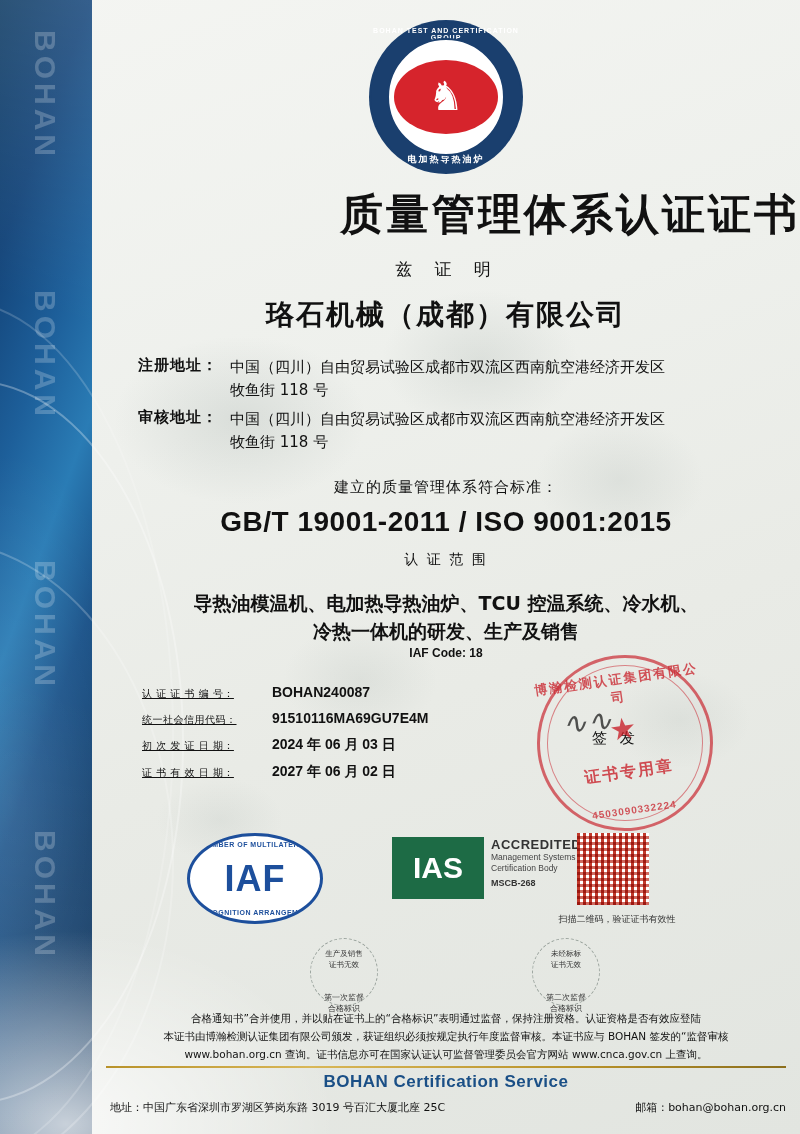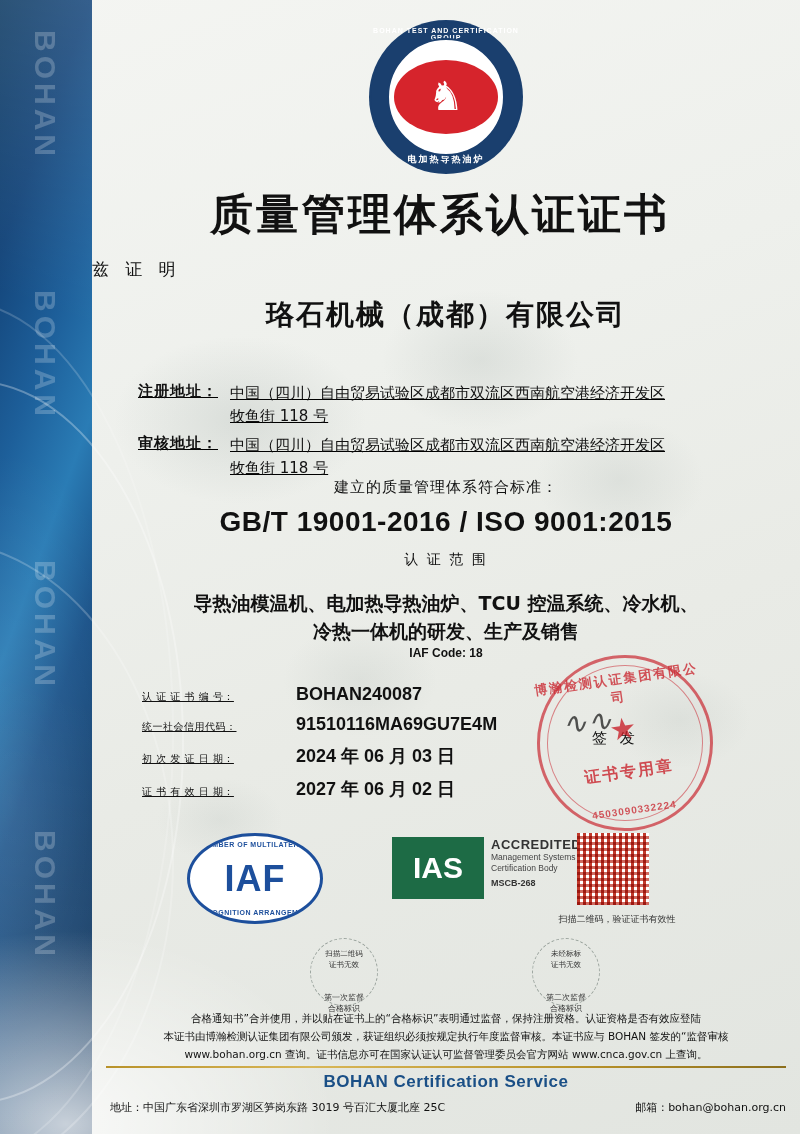--- a/index.html
+++ b/index.html
@@ -131,47 +131,48 @@
   }
   .logo-top-text, .logo-bottom-text {
     position:absolute; left:0; right:0; text-align:center;
     color:#ffffff; font-family:"Liberation Sans", sans-serif; font-weight:bold;
   }
   .logo-top-text { top: 5px; font-size: 7px; letter-spacing: 1px; }
   .logo-bottom-text { bottom: 6px; font-size: 9px; letter-spacing: 2px; }
 
   
   .main-title {
-    position: absolute; left:0; right:12px; top: 186px;
-    text-align:center;
+    position: absolute; left:0; right:0; top: 186px;
+    text-align:right;
     font-family: "DejaVu Sans", sans-serif;
     font-weight: bold;
     font-size: 43px;
     letter-spacing: 3px;
     color: #111;
   }
   .sub-zheng {
     position:absolute; left:0; right:0; top: 258px;
-    font-family: Liberation Serif, serif;
+    text-align:center;
+    font-family: Liberation Mono, monospace;
     font-size: 17px;
     letter-spacing: 6px;
     color: #111;
   }
   .company {
     position:absolute; left:0; right:0; top: 296px;
     text-align:center;
     font-family: "DejaVu Sans", sans-serif;
     font-weight: bold;
     font-size: 28px;
     letter-spacing: 2px;
     color: #111;
   }
   
   .addr-block {
-    position:absolute; left: 46px; top: 382px; width: 620px; text-decoration: underline;
+    position:absolute; left: 46px; top: 356px; width: 620px;
   }
   .addr-row { display:flex; margin-bottom: 7px; }
   .addr-label {
     width: 92px;
     text-align: justify;
     font-family:"DejaVu Sans", sans-serif;
     font-size: 15px;
     font-weight: bold;
     color:#111;
     flex: none;
@@ -236,23 +237,22 @@
     width: 130px; flex:none;
     font-family:"DejaVu Sans", sans-serif;
     font-size: 10px;
     color:#111;
     letter-spacing: 0.5px;
     text-decoration: underline;
   }
   .det-val {
     font-family:"Liberation Sans", sans-serif;
     font-weight:bold;
-    font-size: 18px;
-    color:#111;
-    margin-left:24px;
+    font-size: 14px;
+    color:#111;
   }
   .sign-label {
     position:absolute; left: 500px; top: 729px;
     font-family:"DejaVu Sans", sans-serif;
     font-size: 15px;
     letter-spacing: 4px;
     color:#111;
   }
   
   .seal {
@@ -450,21 +450,21 @@
       <div class="addr-row">
         <div class="addr-label">审核地址：</div>
         <div class="addr-val">
           <span>中国（四川）自由贸易试验区成都市双流区西南航空港经济开发区</span>
           <span class="l2">牧鱼街 118 号</span>
         </div>
       </div>
     </div>
 
     <div class="std-lead">建立的质量管理体系符合标准：</div>
-    <div class="std-code">GB/T 19001-2016 / ISO 9001:2015</div>
+    <div class="std-code">GB/T 19001-2011 / ISO 9001:2015</div>
 
     <div class="scope-lead">认 证 范 围</div>
     <div class="scope-text">
       <div>导热油模温机、电加热导热油炉、TCU 控温系统、冷水机、</div>
       <div>冷热一体机的研发、生产及销售</div>
     </div>
     <div class="iaf-code">IAF Code:  18</div>
 
     <div class="details">
       <div class="det-row">
@@ -512,21 +512,21 @@
           <div class="code">MSCB-268</div>
         </div>
       </div>
 
       <div class="qr"></div>
       <div class="qr-cap">扫描二维码，验证证书有效性</div>
     </div>
 
     <div class="surv">
       <div class="surv-circle c1">
-        <span>扫描二维码</span><br>
+        <span>生产及销售</span><br>
         <span>证书无效</span>
       </div>
       <div class="surv-label l1">
         <span>第一次监督</span><br>
         <span>合格标识</span>
       </div>
 
       <div class="surv-circle c2">
         <span>未经标标</span><br>
         <span>证书无效</span>

